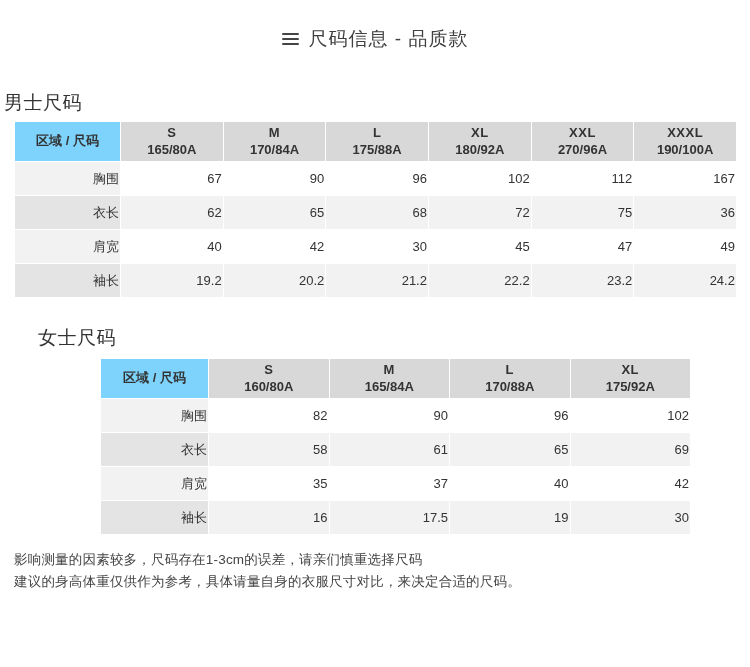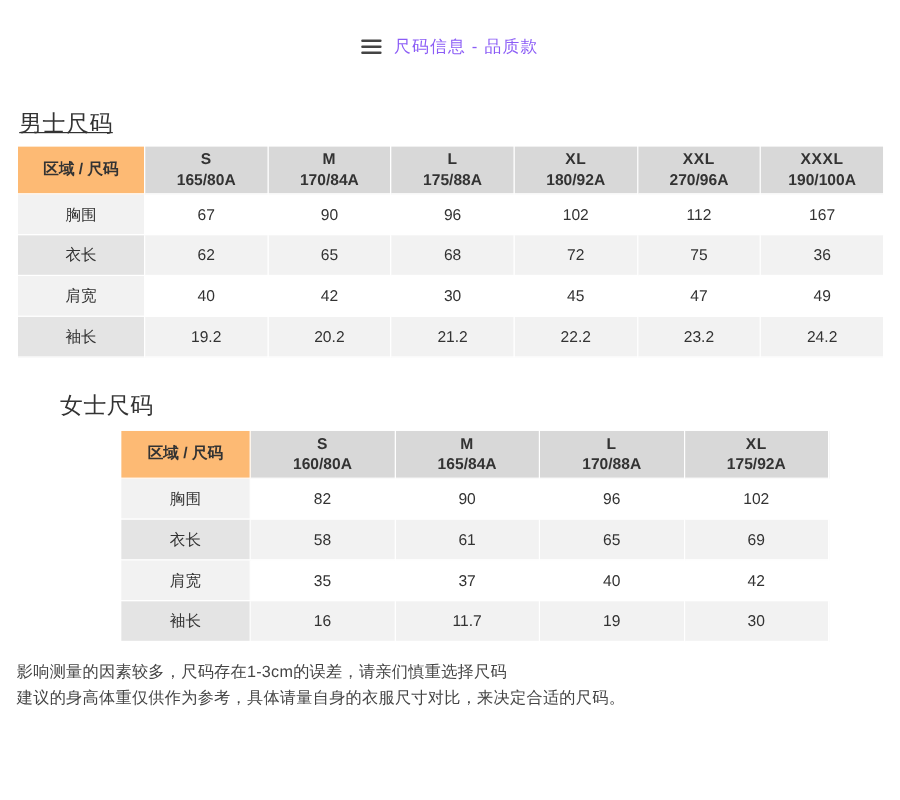--- a/index.html
+++ b/index.html
@@ -41,43 +41,42 @@
     display: block;
     height: 2px;
     background: #444;
     margin-bottom: 3px;
     border-radius: 1px;
   }
   .header-icon i:nth-child(1) { width: 17px; }
   .header-icon i:nth-child(2) { width: 17px; }
   .header-icon i:nth-child(3) { width: 17px; }
   .header-title {
-    font-size: 14px;
-    color: #8b5cf6;
+    font-size: 19px;
+    color: #404040;
     letter-spacing: 1px;
     font-weight: normal;
   }
 
   
   .section-title {
     font-size: 19px;
     color: #333;
     font-weight: normal;
     margin: 0;
     letter-spacing: 0.5px;
   }
   .men-title {
     position: absolute;
-    left: 16px;
+    left: 4px;
     top: 90px;
-    text-decoration: underline;
   }
   .women-title {
     position: absolute;
-    left: 50px;
+    left: 38px;
     top: 325px;
   }
 
   
   table {
     border-collapse: collapse;
     table-layout: fixed;
   }
   .size-table td, .size-table th {
     border: 1px solid #ffffff;
@@ -98,28 +97,29 @@
     font-weight: bold;
     letter-spacing: 0.5px;
   }
   .size-table thead td .sub {
     display: block;
     font-size: 13px;
     font-weight: bold;
     letter-spacing: 0;
   }
   .size-table thead td.corner {
-    background: #fdba74;
+    background: #7dd3fc;
     font-size: 13px;
     font-weight: bold;
   }
   .size-table tbody td {
     height: 31px;
     background: #ffffff;
     font-size: 13px;
+    text-align: right;
   }
   .size-table tbody tr:nth-child(odd) td {
     background: #ffffff;
   }
   .size-table tbody tr:nth-child(even) td {
     background: #f2f2f2;
   }
   .size-table tbody td.rowhead {
     font-size: 13px;
     color: #333;
@@ -310,21 +310,21 @@
         <tr>
           <td class="rowhead">肩宽</td>
           <td>35</td>
           <td>37</td>
           <td>40</td>
           <td>42</td>
         </tr>
         <tr>
           <td class="rowhead">袖长</td>
           <td>16</td>
-          <td>11.7</td>
+          <td>17.5</td>
           <td>19</td>
           <td>30</td>
         </tr>
       </tbody>
     </table>
   </div>
 
   <div class="notes">
     <div class="note-line">影响测量的因素较多，尺码存在1-3cm的误差，请亲们慎重选择尺码</div>
     <div class="note-line">建议的身高体重仅供作为参考，具体请量自身的衣服尺寸对比，来决定合适的尺码。</div>

